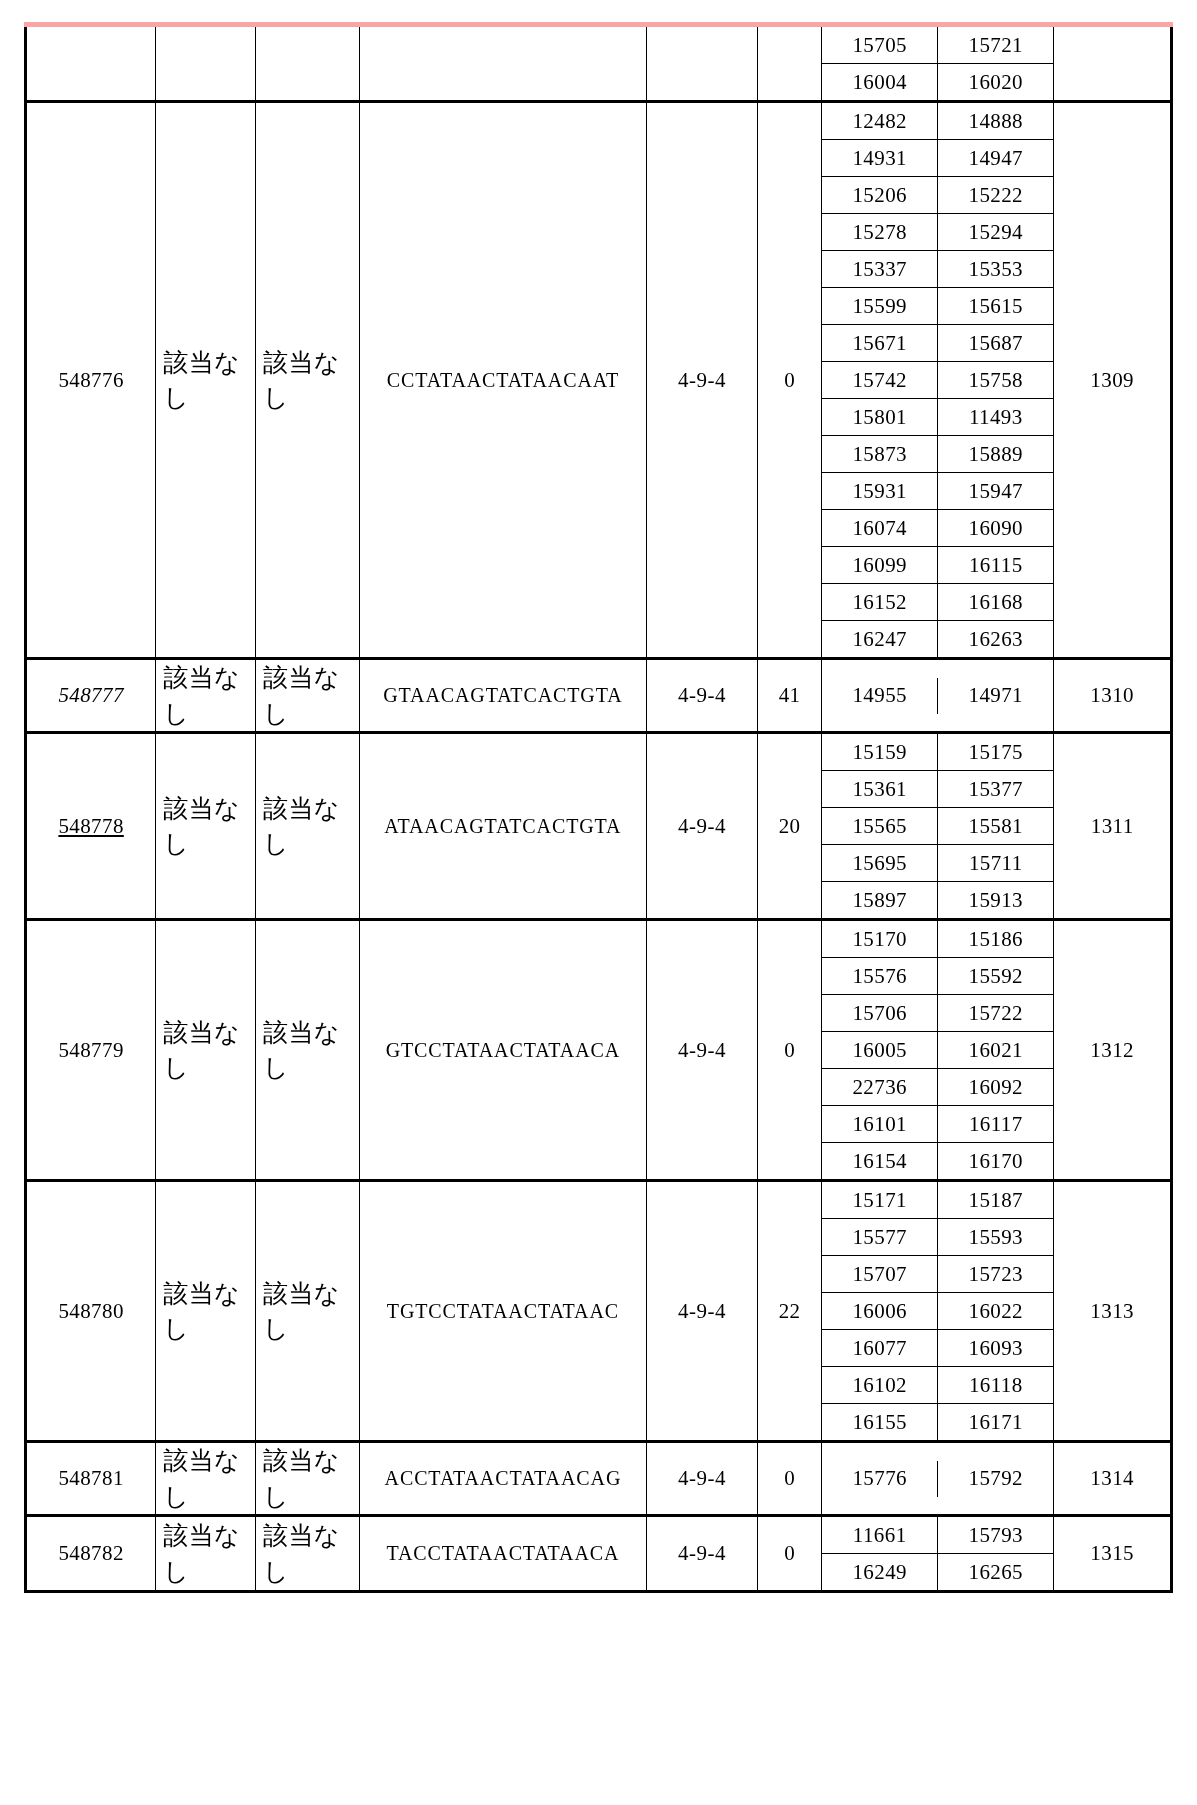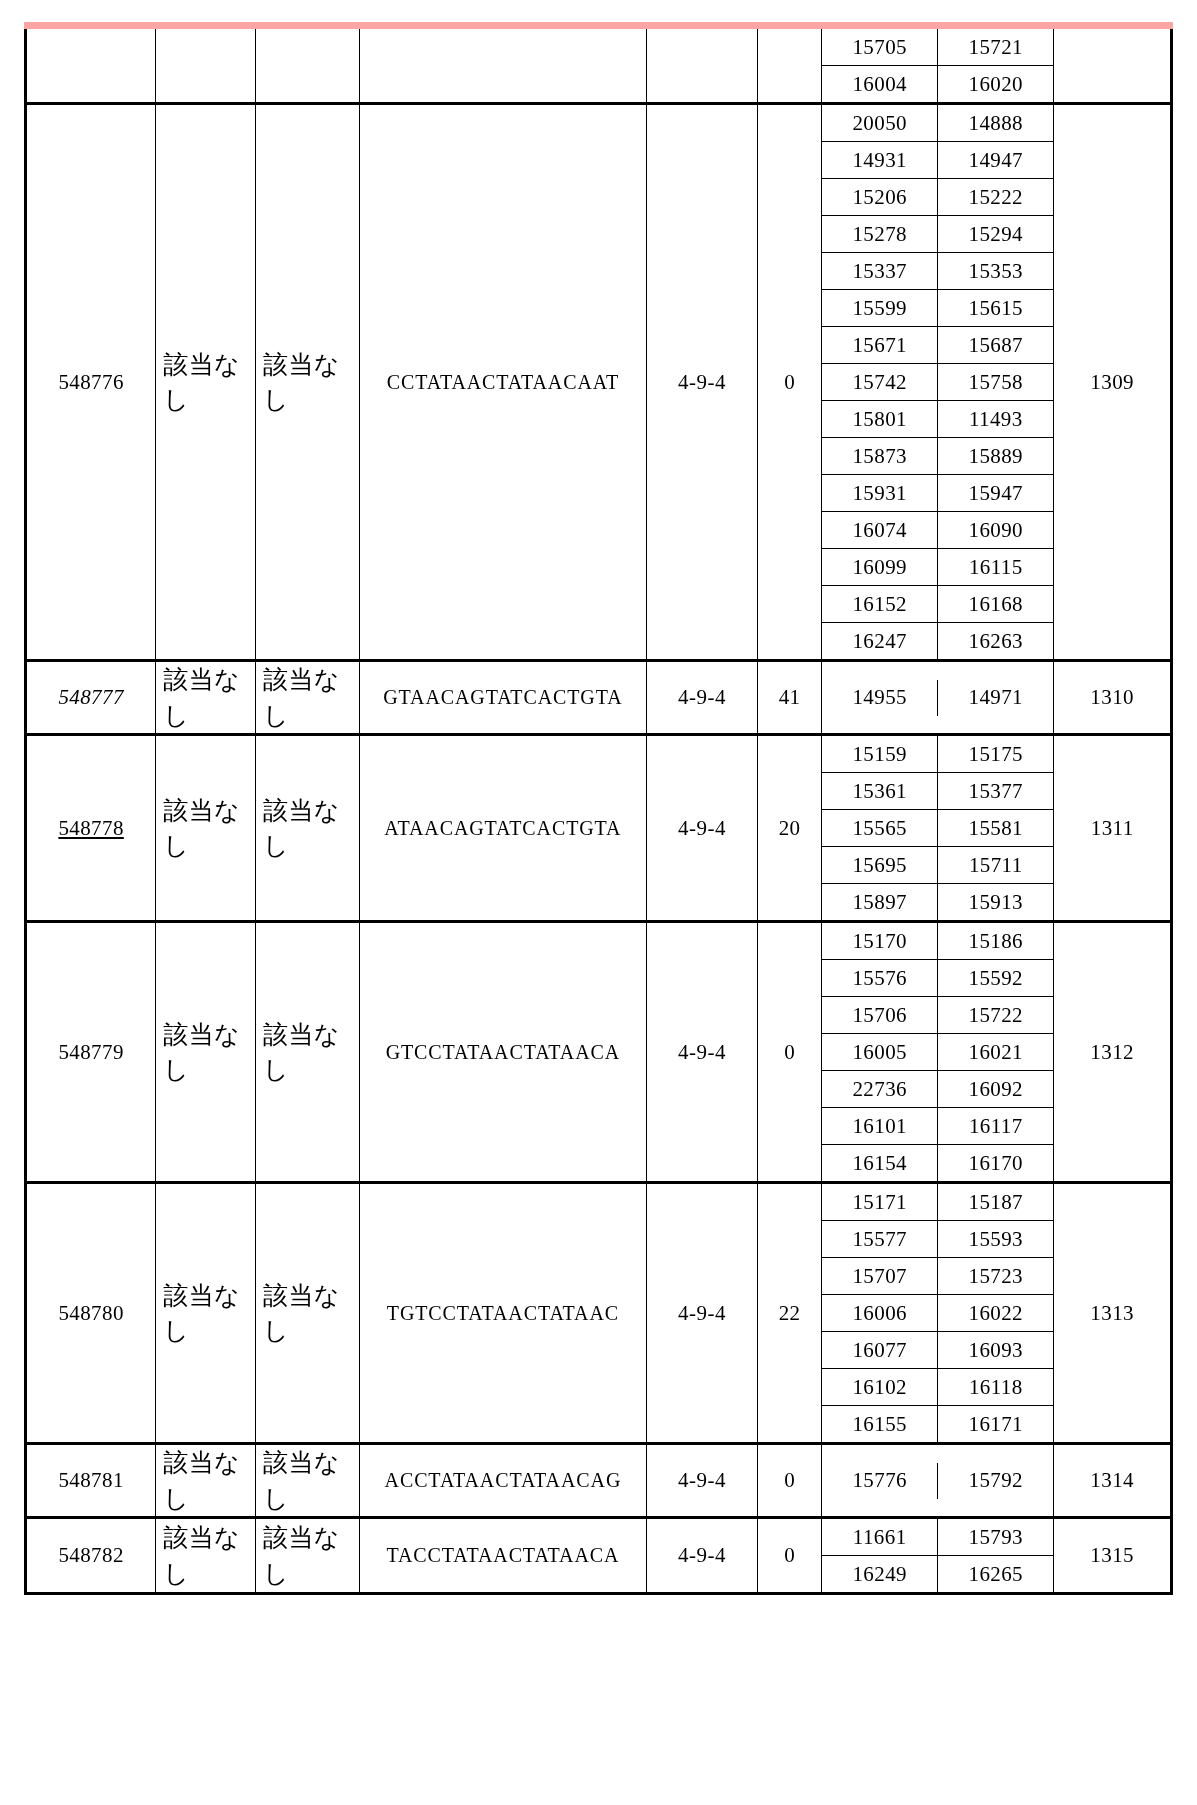--- a/index.html
+++ b/index.html
@@ -35,21 +35,21 @@
     text-align: center;
     font-size: 21px;
     line-height: 1.28;
     letter-spacing: 0.4px;
   }
   
   tr.record > td {
     border-top: 3px solid #000;
   }
   tr.record-first > td {
-    border-top: 7px solid #fca5a5;
+    border-top: 5px solid #fca5a5;
   }
   td.c-id     { width: 122px; }
   td.c-left1  { width: 94px; }
   td.c-left2  { width: 98px; }
   td.c-seq    { width: 272px; }
   td.c-fmt    { width: 105px; }
   td.c-num    { width: 60px; }
   td.c-last   { width: 110px; }
 
   .jp {
@@ -141,21 +141,21 @@
           <td class="c-left2">
             <span class="jp">該当なし</span>
           </td>
           <td class="c-seq"><span class="seq-text">CCTATAACTATAACAAT</span></td>
           <td class="c-fmt"><span class="fmt-text">4-9-4</span></td>
           <td class="c-num">0</td>
           <td class="posbox">
             <table class="pos">
               <tbody>
                 <tr>
-                  <td class="pstart">20050</td>
+                  <td class="pstart">12482</td>
                   <td class="pend">14888</td>
                 </tr>
                 <tr>
                   <td class="pstart">14931</td>
                   <td class="pend">14947</td>
                 </tr>
                 <tr>
                   <td class="pstart">15206</td>
                   <td class="pend">15222</td>
                 </tr>

